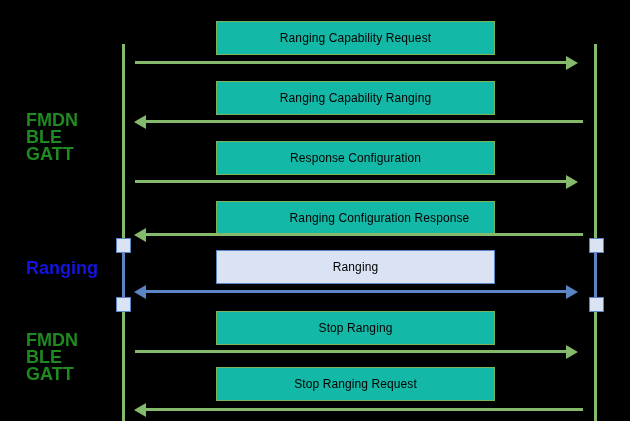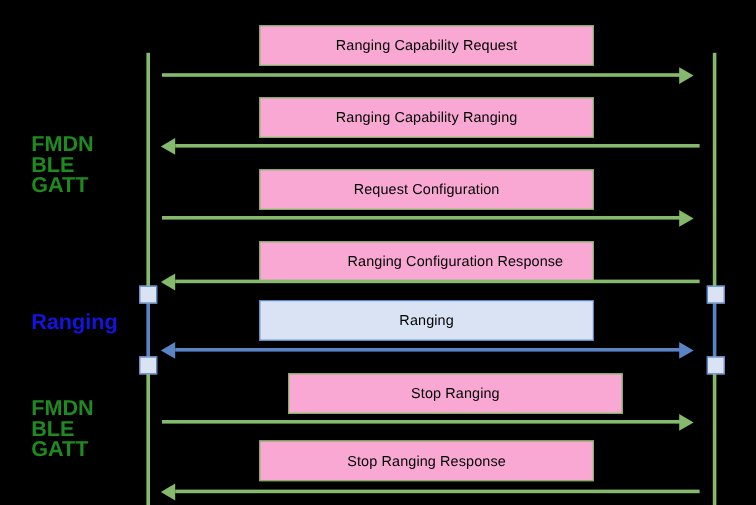--- a/index.html
+++ b/index.html
@@ -46,21 +46,21 @@
     box-sizing: border-box;
     display: flex;
     align-items: center;
     justify-content: center;
     font-size: 12px;
     color: #000000;
     line-height: 1;
     letter-spacing: 0.1px;
   }
   .msg-box.green {
-    background: #f9a8d4;
+    background: #14b8a6;
     border: 1px solid #7ab55c;
   }
   .msg-box.blue {
     background: #dae3f3;
     border: 1px solid #5b84c4;
   }
 
   
   .arrow-line {
     position: absolute;
@@ -128,34 +128,34 @@
 GATT</div>
 
   <div class="msg-box green" style="top:21px;">Ranging Capability Request</div>
   <div class="arrow-line green" style="left:135px; top:61px; width:437px;"></div>
   <div class="arrow-head right green" style="left:566px; top:55.5px;"></div>
 
   <div class="msg-box green" style="top:81px;">Ranging Capability Ranging</div>
   <div class="arrow-line green" style="left:146px; top:120px; width:437px;"></div>
   <div class="arrow-head left green" style="left:134px; top:114.5px;"></div>
 
-  <div class="msg-box green" style="top:141px;">Request Configuration</div>
+  <div class="msg-box green" style="top:141px;">Response Configuration</div>
   <div class="arrow-line green" style="left:135px; top:180px; width:437px;"></div>
   <div class="arrow-head right green" style="left:566px; top:174.5px;"></div>
 
   <div class="msg-box green" style="top:201px;padding-left:48px;">Ranging Configuration Response</div>
   <div class="arrow-line green" style="left:146px; top:233px; width:437px;"></div>
   <div class="arrow-head left green" style="left:134px; top:227.5px;"></div>
 
   <div class="msg-box blue" style="top:250px;">Ranging</div>
   <div class="arrow-line blue" style="left:146px; top:290px; width:426px;"></div>
   <div class="arrow-head left blue" style="left:134px; top:284.5px;"></div>
   <div class="arrow-head right blue" style="left:566px; top:284.5px;"></div>
 
-  <div class="msg-box green" style="top:311px;margin-left:24px;">Stop Ranging</div>
+  <div class="msg-box green" style="top:311px;">Stop Ranging</div>
   <div class="arrow-line green" style="left:135px; top:350px; width:437px;"></div>
   <div class="arrow-head right green" style="left:566px; top:344.5px;"></div>
 
-  <div class="msg-box green" style="top:367px;">Stop Ranging Response</div>
+  <div class="msg-box green" style="top:367px;">Stop Ranging Request</div>
   <div class="arrow-line green" style="left:146px; top:408px; width:437px;"></div>
   <div class="arrow-head left green" style="left:134px; top:402.5px;"></div>
 
 </div>
 
 </body></html>

